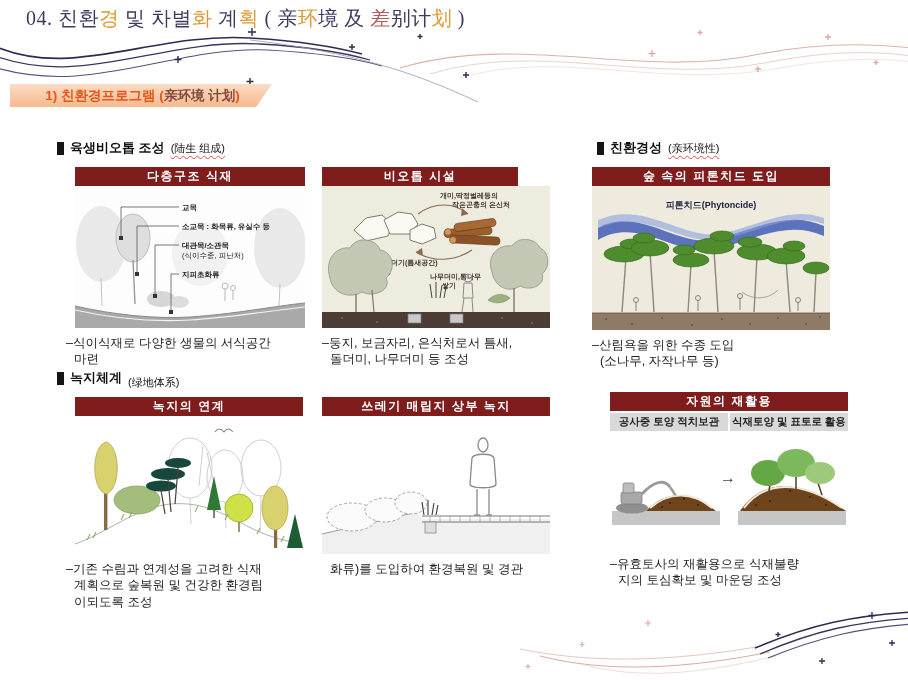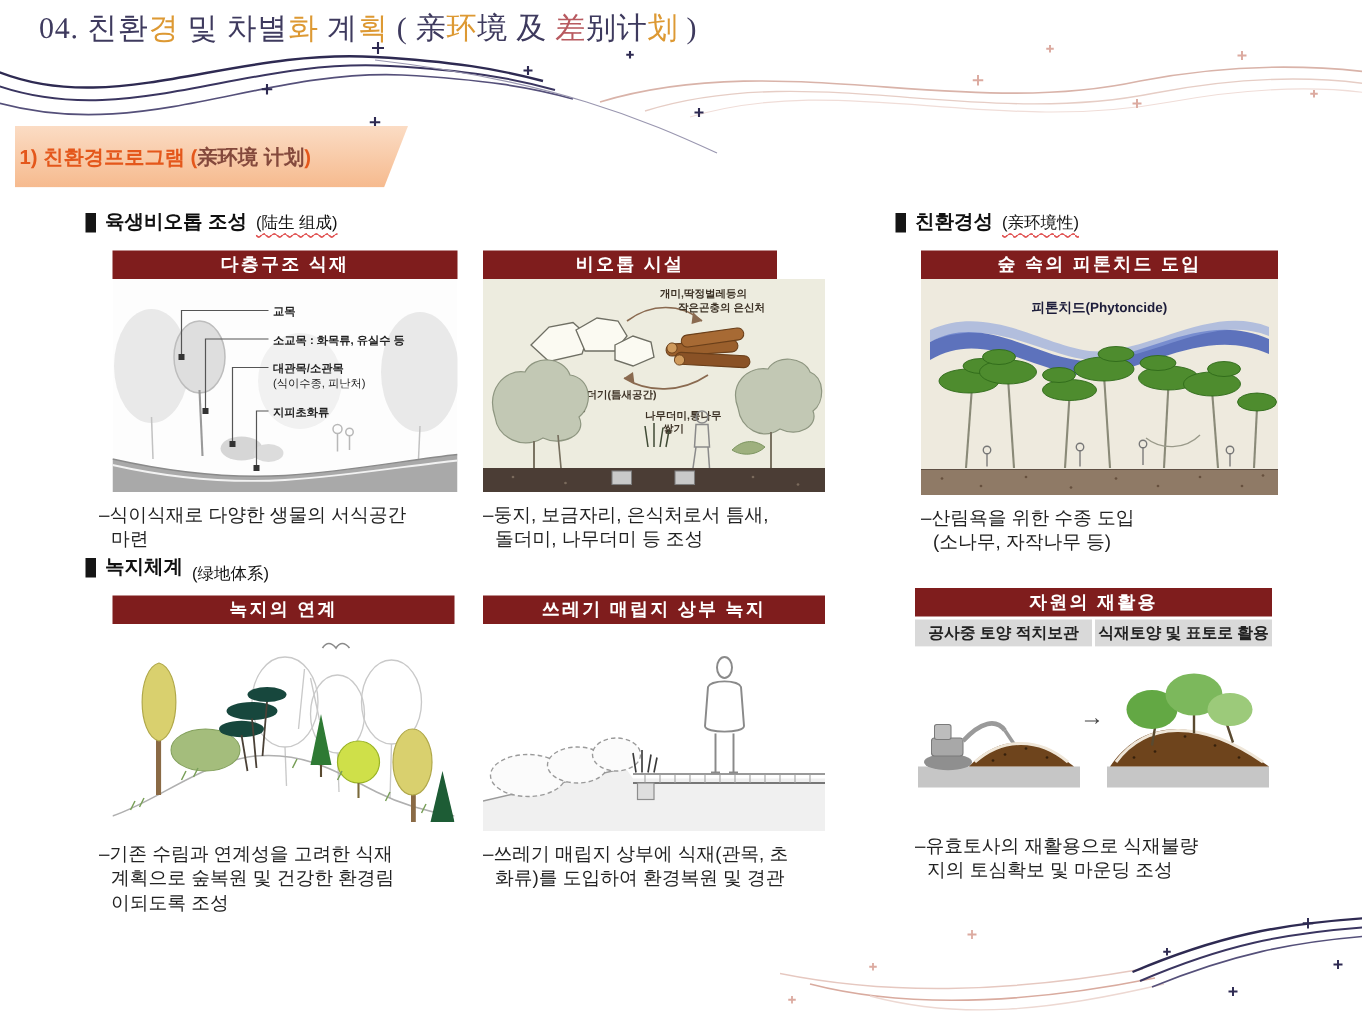--- a/index.html
+++ b/index.html
@@ -7,25 +7,25 @@
          font-family:"Liberation Sans",sans-serif;color:#222;}
   
   .title{position:absolute;left:26px;top:5px;z-index:3;
          font-family:"Liberation Serif",serif;font-size:20px;letter-spacing:.5px;color:#3e3a5e;white-space:nowrap;}
   .t-orange{color:#dd9933;}
   .t-red{color:#b85a60;}
   
   .top-wave{position:absolute;left:0;top:24px;z-index:1;pointer-events:none;}
   .bottom-wave{position:absolute;left:520px;top:606px;z-index:1;pointer-events:none;}
   
-  .badge{position:absolute;left:10px;top:84px;width:262px;height:41px;z-index:2;
+  .badge{position:absolute;left:10px;top:84px;width:262px;height:23px;z-index:2;
          background:linear-gradient(180deg,#fbdcc4,#f6ba8e);
          clip-path:polygon(0 0,100% 0,calc(100% - 16px) 100%,0 100%);
          display:flex;align-items:center;padding-left:3px;box-sizing:border-box;
-         font-size:13.5px;font-weight:bold;color:#e4571b;white-space:nowrap;}
+         font-size:13.5px;font-weight:bold;color:#e4571b;white-space:nowrap;justify-content:center;}
   .badge .cn{color:#84493c;}
   
   .sec{position:absolute;display:flex;align-items:center;gap:6px;font-size:13px;color:#111;z-index:2;white-space:nowrap;}
   .sec .mark{width:7px;height:13px;background:#151515;flex:0 0 auto;}
   .sec .lbl{font-weight:bold;}
   .sec .cn{font-size:11px;font-weight:normal;}
   .squiggle{text-decoration:underline;text-decoration-style:wavy;text-decoration-color:#e05050;
             text-decoration-thickness:1px;text-underline-offset:3px;}
   .drop{position:relative;top:4px;}
   
@@ -34,21 +34,21 @@
        display:flex;align-items:center;justify-content:center;}
   .art{display:block;}
   .caption{margin-top:7px;font-size:12.5px;line-height:1.3;color:#222;}
   .caption .ind{padding-left:8px;}
   .cap-out{margin-left:-9px;}
   .subrow{display:flex;gap:2px;margin-top:2px;}
   .subrow .cell{flex:1;background:#d9d9d9;height:18px;display:flex;align-items:center;justify-content:center;
                 font-size:10.5px;font-weight:bold;color:#222;white-space:nowrap;}
   #p-planting{left:75px;top:167px;width:230px;}
   #p-biotope{left:322px;top:167px;width:196px;}
-  #p-phyto{left:614px;top:167px;width:238px;}
+  #p-phyto{left:592px;top:167px;width:238px;}
   #p-greenlink{left:75px;top:397px;width:228px;}
   #p-landfill{left:322px;top:397px;width:228px;}
   #p-recycle{left:610px;top:392px;width:238px;}
   #p-recycle .caption{margin-top:13px;}
   #sec1{left:57px;top:139px;}
   #sec3{left:597px;top:139px;}
   #sec2{left:57px;top:369px;}
   svg text{font-family:"Liberation Sans",sans-serif;}
 </style>
 </head>
@@ -376,21 +376,20 @@
       <g stroke="#8a8a8a" fill="none" stroke-width="1.3">
         <ellipse cx="161" cy="29" rx="5" ry="7"></ellipse>
         <path d="M150,42 C152,37 170,37 172,42 L174,68 C174,73 148,73 148,68 Z"></path>
         <line x1="155" y1="73" x2="155" y2="99"></line>
           <line x1="167" y1="73" x2="167" y2="99"></line>
         <line x1="152" y1="99" x2="158" y2="99"></line>
           <line x1="164" y1="99" x2="170" y2="99"></line>
       </g>
     </svg>
     <div class="caption">
-      <div>–쓰레기 매립지 상부에 식재(관목, 초</div>
       <div class="ind">화류)를 도입하여 환경복원 및 경관</div>
     </div>
   </div>
 
   <div class="panel" id="p-recycle">
     <div class="bar">자원의 재활용</div>
     <div class="subrow">
       <div class="cell">공사중 토양 적치보관</div>
       <div class="cell">식재토양 및 표토로 활용</div>
     </div>

